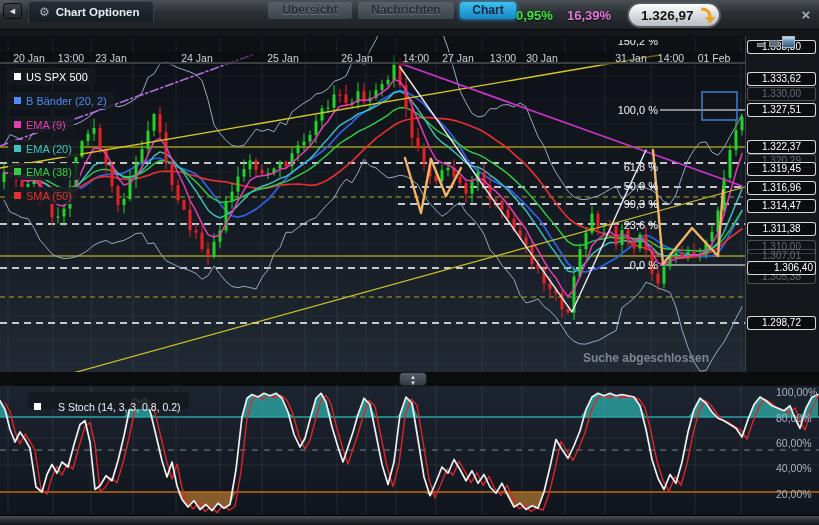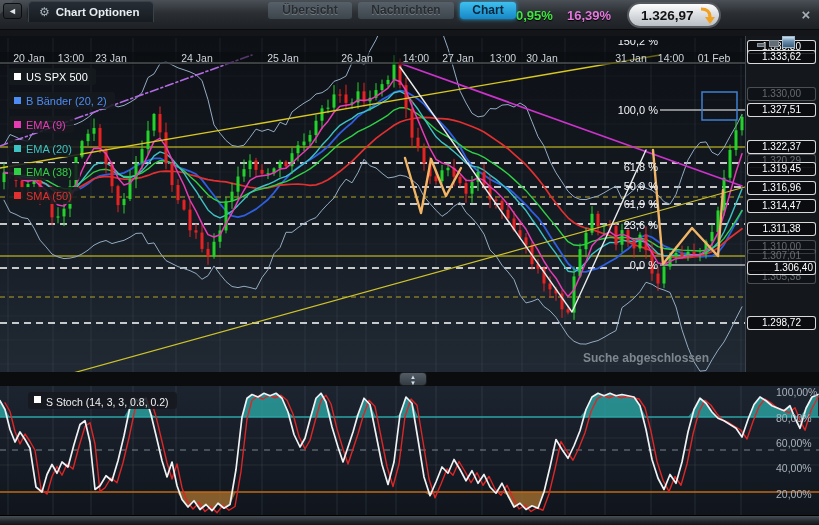--- a/index.html
+++ b/index.html
@@ -74,21 +74,21 @@
   #divider{position:absolute;left:0;top:372px;width:819px;height:14px;background:#0a0c0e;}
   #divider-btn{position:absolute;left:399px;top:0px;width:28px;height:14px;background:linear-gradient(#545d66,#343b42);
     border:1px solid #1a1d20;border-radius:4px;color:#cfe0ee;font-size:6px;line-height:6px;
     text-align:center;cursor:pointer;padding-top:1px;}
 
   
   #stoch-bg{position:absolute;left:0;top:386px;width:819px;height:129px;
     background:linear-gradient(#1c2430,#141a23 70%,#10151c);}
   #stoch-svg{position:absolute;left:0;top:386px;}
   #stoch-chip{position:absolute;left:28px;top:392px;height:17px;background:rgba(22,26,31,.9);border-radius:3px;
-    display:flex;align-items:flex-start;gap:5px;padding:4px 8px 0 6px;z-index:4;cursor:pointer;}
+    display:flex;align-items:center;gap:17px;padding:12px 8px 0 6px;z-index:4;cursor:pointer;}
   #stoch-chip .sq{width:7px;height:7px;background:#fff;}
   #stoch-chip .txt{font-size:10.5px;color:#eef1f3;white-space:nowrap;}
   .s-label{position:absolute;left:776px;width:62px;font-size:10.5px;color:#a9b3bc;z-index:4;}
 
   
   #bottom-strip{position:absolute;left:0;top:515px;width:819px;height:10px;
     background:linear-gradient(#474f56,#23272c 60%,#121518);border-top:1px solid #000;}
 </style>
 </head>
 <body>
@@ -472,40 +472,40 @@
         <div class="sq" style="background: rgb(47, 208, 69);"></div>
         <div class="txt" style="color: rgb(47, 208, 69);">EMA (38)</div>
       </div>
       <div class="chip" style="top: 187px;">
         <div class="sq" style="background: rgb(226, 48, 48);"></div>
         <div class="txt" style="color: rgb(226, 48, 48);">SMA (50)</div>
       </div>
     </div>
   <div id="price-labels">
       <div class="pricelabel" style="top: 40px;">1.335,30</div>
-      <div class="pricelabel" style="top: 50px;">1.333,62</div>
+      <div class="pricelabel" style="top: 72px;">1.333,62</div>
       <div class="pricelabel faded" style="top: 87px;">1.330,00</div>
       <div class="pricelabel" style="top: 103px;">1.327,51</div>
       <div class="pricelabel" style="top: 140px;">1.322,37</div>
       <div class="pricelabel faded" style="top: 154px;">1.320,29</div>
       <div class="pricelabel" style="top: 162px;">1.319,45</div>
       <div class="pricelabel" style="top: 181px;">1.316,96</div>
       <div class="pricelabel" style="top: 199px;">1.314,47</div>
       <div class="pricelabel" style="top: 222px;">1.311,38</div>
       <div class="pricelabel faded" style="top: 240px;">1.310,00</div>
       <div class="pricelabel faded" style="top: 249px;">1.307,01</div>
       <div class="pricelabel" style="top: 261px; padding-left: 24px;">1.306,40</div>
       <div class="pricelabel faded" style="top: 270px;">1.305,38</div>
       <div class="pricelabel" style="top: 316px;">1.298,72</div>
     </div>
   <div id="fib-labels">
       <div class="fiblabel" style="left: 588px; top: 104px;">100,0 %</div>
       <div class="fiblabel" style="left: 588px; top: 161px;">61,8 %</div>
       <div class="fiblabel" style="left: 588px; top: 180px;">50,0 %</div>
-      <div class="fiblabel" style="left: 588px; top: 198px;">61,9 %</div>
+      <div class="fiblabel" style="left: 588px; top: 198px;">99,3 %</div>
       <div class="fiblabel" style="left: 588px; top: 219px;">23,6 %</div>
       <div class="fiblabel" style="left: 588px; top: 259px;">0,0 %</div>
     </div>
   <div id="status-text">Suche abgeschlossen</div>
   <div id="win-min" class="winicon"></div>
   <div id="win-mid" class="winicon"></div>
   <div id="win-max" class="winicon"></div>
 
   <div id="divider">
     <div id="divider-btn">

